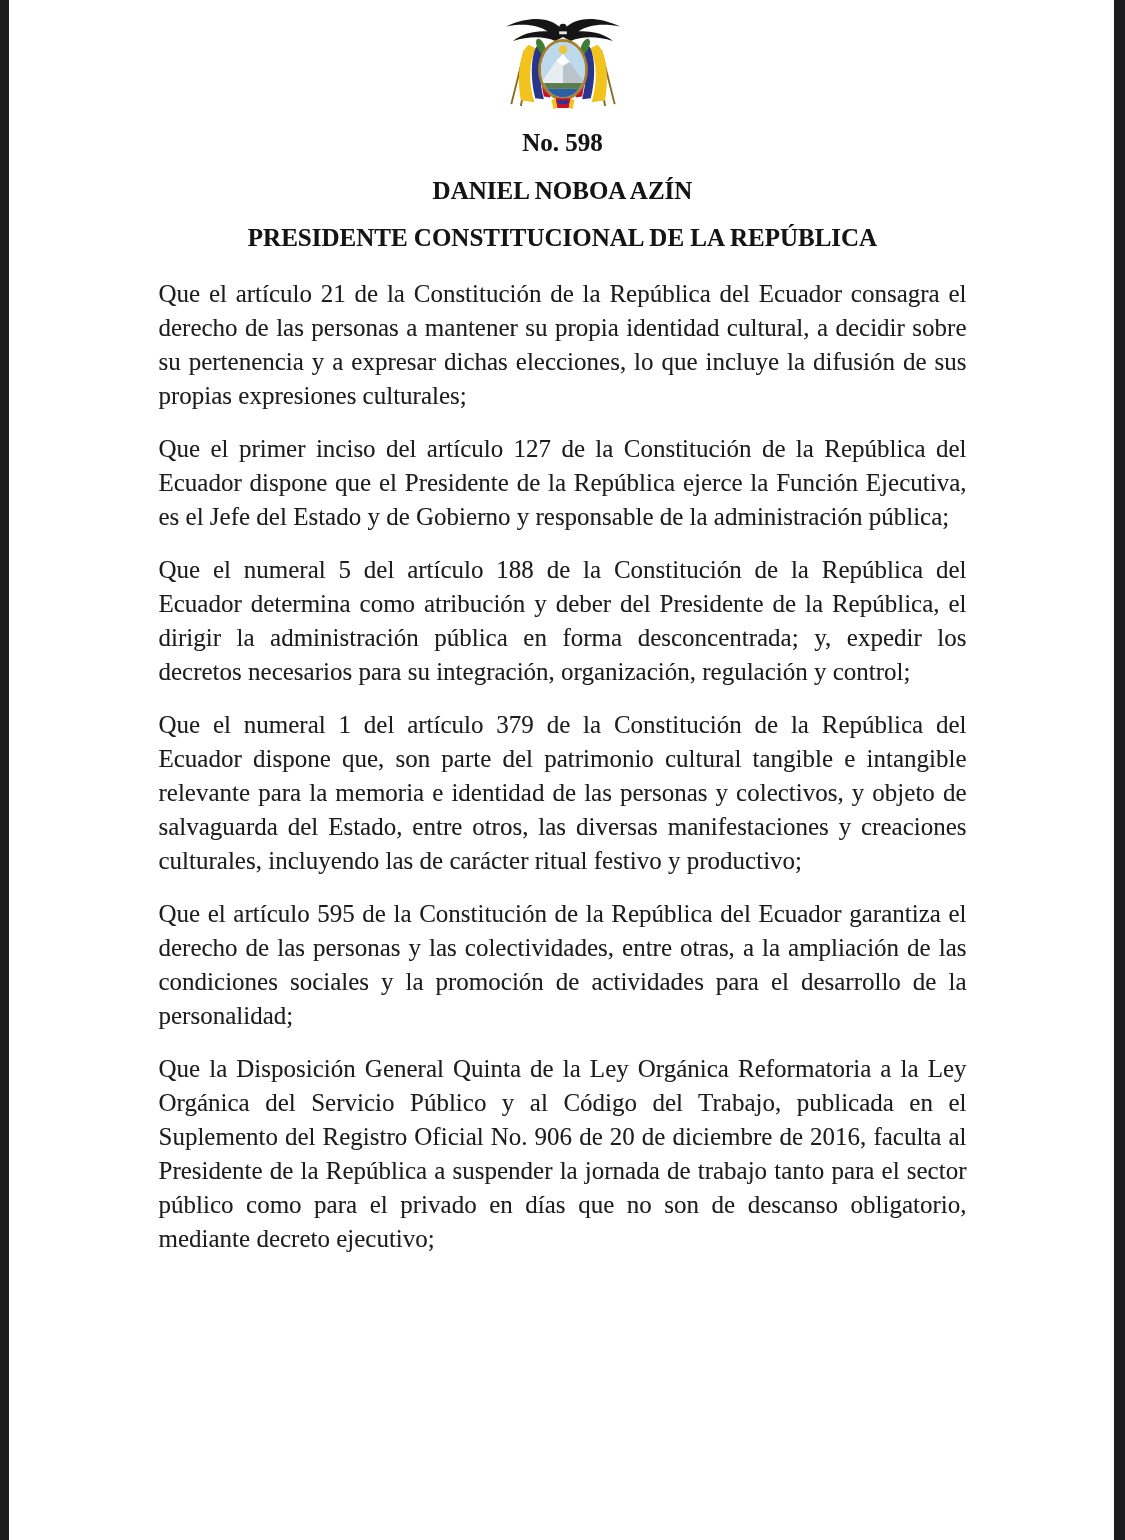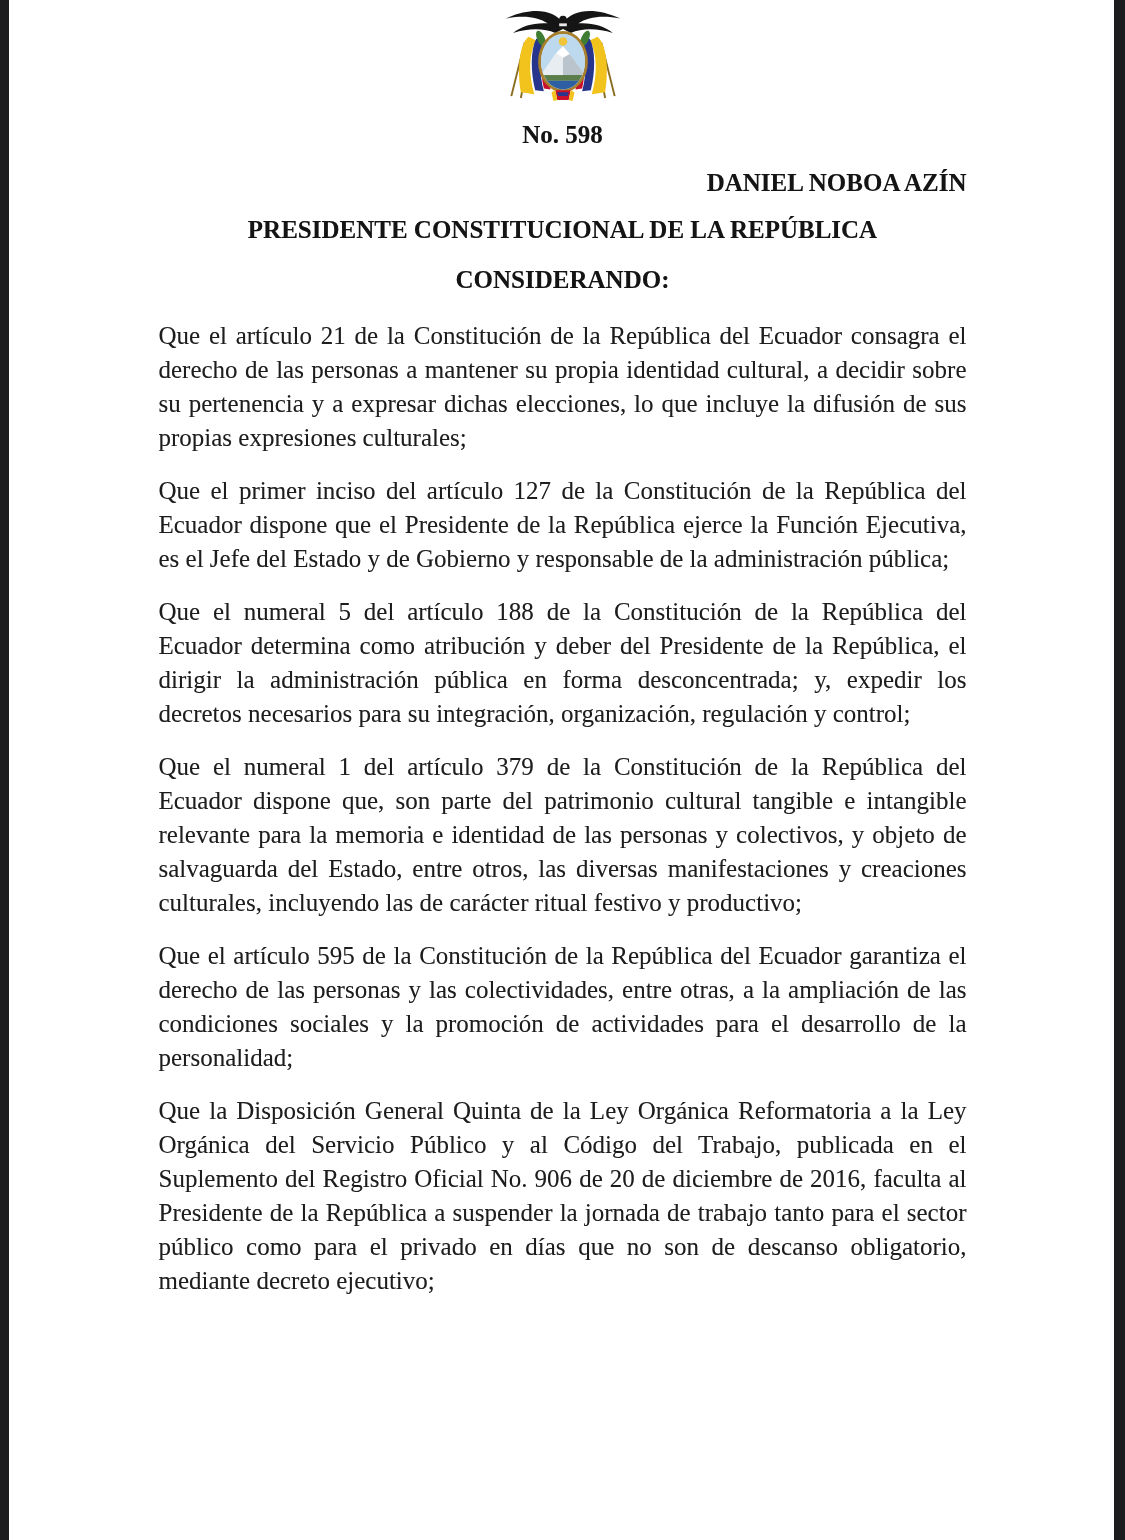--- a/index.html
+++ b/index.html
@@ -12,37 +12,37 @@
     overflow: hidden;
     font-family: "Liberation Serif", "DejaVu Serif", serif;
   }
   
   .edge { position: absolute; top: 0; bottom: 0; background: #1c1c1e; }
   .edge-left  { left: 0;  width: 9px;  }
   .edge-right { right: 0; width: 11px; }
 
   .content {
     width: 808px;
-    margin: 4px auto;
+    margin: 12px auto;
     color: #1d1d1d;
   }
 
   .coat { text-align: center; }
   .coat svg { display: block; margin: 0 auto; width: 134px; height: 100px; }
 
   .h {
     text-align: center;
     font-weight: bold;
     font-size: 25px;
     line-height: 28px;
     color: #141414;
     text-shadow: 0 0 0.6px rgba(20,20,20,0.35);
   }
   .h-number { margin-top: 17px; }
-  .h-name   { margin-top: 20px; text-align: right; }
+  .h-name   { margin-top: 20px; }
   .h-title  { margin-top: 19px; }
   .h-sect   { margin-top: 22px; }
 
   .body-text p {
     font-size: 25px;
     line-height: 34px;
     text-align: justify;
     margin: 0 0 19px 0;
     color: #1d1d1d;
     text-shadow: 0 0 0.6px rgba(30,30,30,0.3);
@@ -105,21 +105,20 @@
         <path d="M62 90 L78 90 L76 100 L64 100 Z" fill="#c8102e"></path>
         <path d="M64 92 L76 92 L75 96 L65 96 Z" fill="#27368c"></path>
         <path d="M58 92 L62 90 L64 100 L60 101 Z" fill="#f2c31d"></path>
         <path d="M82 92 L78 90 L76 100 L80 101 Z" fill="#f2c31d"></path>
       </svg>
     </div>
 
     <div class="h h-number">No. 598</div>
     <div class="h h-name">DANIEL NOBOA AZÍN</div>
     <div class="h h-title">PRESIDENTE CONSTITUCIONAL DE LA REPÚBLICA</div>
-    <div class="h h-sect">CONSIDERANDO:</div>
 
     <div class="body-text">
       <p>Que el artículo 21 de la Constitución de la República del Ecuador consagra el derecho de las personas a mantener su propia identidad cultural, a decidir sobre su pertenencia y a expresar dichas elecciones, lo que incluye la difusión de sus propias expresiones culturales;</p>
       <p>Que el primer inciso del artículo 127 de la Constitución de la República del Ecuador dispone que el Presidente de la República ejerce la Función Ejecutiva, es el Jefe del Estado y de Gobierno y responsable de la administración pública;</p>
       <p>Que el numeral 5 del artículo 188 de la Constitución de la República del Ecuador determina como atribución y deber del Presidente de la República, el dirigir la administración pública en forma desconcentrada; y, expedir los decretos necesarios para su integración, organización, regulación y control;</p>
       <p>Que el numeral 1 del artículo 379 de la Constitución de la República del Ecuador dispone que, son parte del patrimonio cultural tangible e intangible relevante para la memoria e identidad de las personas y colectivos, y objeto de salvaguarda del Estado, entre otros, las diversas manifestaciones y creaciones culturales, incluyendo las de carácter ritual festivo y productivo;</p>
       <p>Que el artículo 595 de la Constitución de la República del Ecuador garantiza el derecho de las personas y las colectividades, entre otras, a la ampliación de las condiciones sociales y la promoción de actividades para el desarrollo de la personalidad;</p>
       <p>Que la Disposición General Quinta de la Ley Orgánica Reformatoria a la Ley Orgánica del Servicio Público y al Código del Trabajo, publicada en el Suplemento del Registro Oficial No. 906 de 20 de diciembre de 2016, faculta al Presidente de la República a suspender la jornada de trabajo tanto para el sector público como para el privado en días que no son de descanso obligatorio, mediante decreto ejecutivo;</p>
     </div>
 

